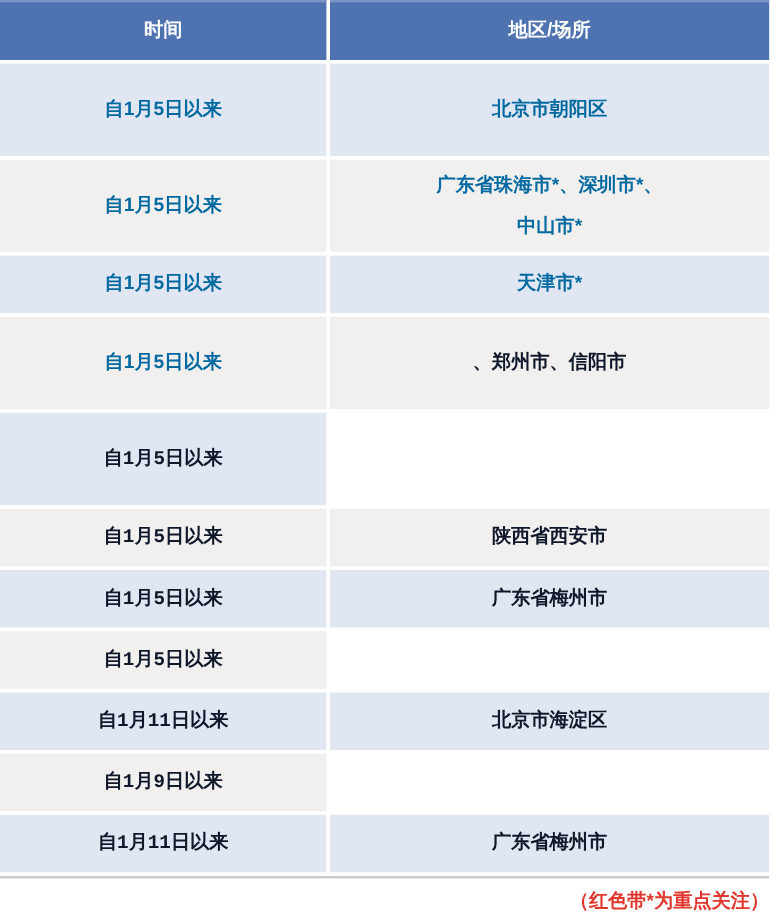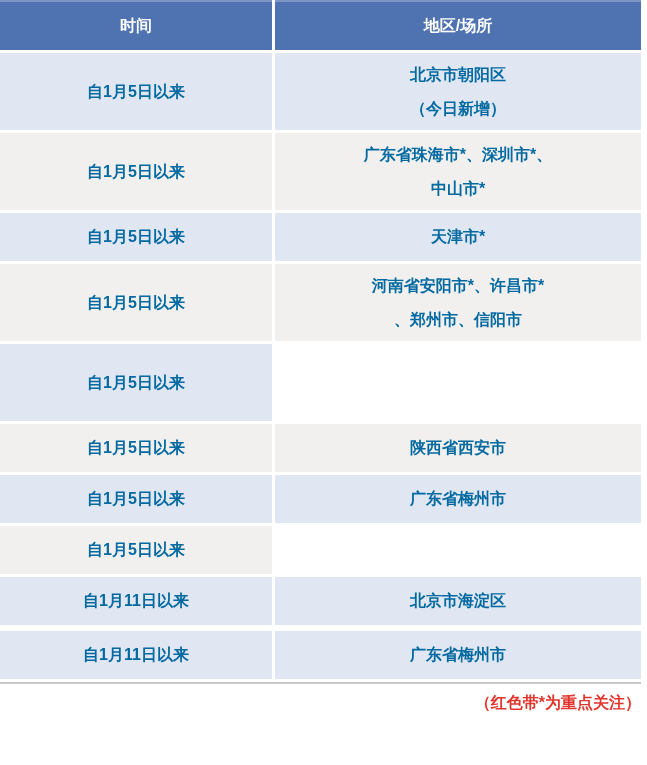--- a/index.html
+++ b/index.html
@@ -40,21 +40,21 @@
     background: #4e73b0;
     color: #ffffff;
     min-height: 48px;
     border-top: 2px solid #7c95c5;
   }
   .lines-1 .cell { min-height: 48px; }
   .lines-2 .cell { min-height: 77px; }
   .shade-alt .cell   { background: #e0e7f2; }
   .shade-plain .cell { background: #f1f0ee; align-items: center; }
   .c-red  { color: #0369a1; }
-  .c-blue { color: #0369a1; }
+  .c-blue { color: #0f172a; font-family: Liberation Mono, monospace; }
   .footer-note {
     width: 641px;
     text-align: right;
     padding-top: 9px;
     font-size: 16px;
     font-weight: bold;
     color: #e1362d;
   }
 </style>
 </head>
@@ -64,40 +64,38 @@
   <div class="table-wrap">
     <div class="t-row header-row">
       <div class="cell">时间</div>
       <div class="cell">地区/场所</div>
     </div>
     <div id="table-body">
         <div class="t-row shade-alt lines-2">
           <div class="cell c-red">自1月5日以来</div>
           <div class="cell">
             <span class="c-red">北京市朝阳区</span>
-            <span class="c-red">（今日新增）</span>
           </div>
         </div>
         <div class="t-row shade-plain lines-2">
           <div class="cell c-red">自1月5日以来</div>
           <div class="cell">
             <span class="c-red">广东省珠海市*、深圳市*、</span>
             <span class="c-red">中山市*</span>
           </div>
         </div>
         <div class="t-row shade-alt lines-1">
           <div class="cell c-red">自1月5日以来</div>
           <div class="cell">
             <span class="c-red">天津市*</span>
           </div>
         </div>
         <div class="t-row shade-plain lines-2">
           <div class="cell c-red">自1月5日以来</div>
           <div class="cell">
-            <span class="c-red">河南省安阳市*、许昌市*</span>
             <span class="c-blue">、郑州市、信阳市</span>
           </div>
         </div>
         <div class="t-row shade-alt lines-2">
           <div class="cell c-blue">自1月5日以来</div>
         </div>
         <div class="t-row shade-plain lines-1">
           <div class="cell c-blue">自1月5日以来</div>
           <div class="cell">
             <span class="c-blue">陕西省西安市</span>
@@ -112,20 +110,21 @@
         <div class="t-row shade-plain lines-1">
           <div class="cell c-blue">自1月5日以来</div>
         </div>
         <div class="t-row shade-alt lines-1">
           <div class="cell c-blue">自1月11日以来</div>
           <div class="cell">
             <span class="c-blue">北京市海淀区</span>
           </div>
         </div>
         <div class="t-row shade-plain lines-1">
+          <div class="cell c-blue">自1月9日以来</div>
         </div>
         <div class="t-row shade-alt lines-1">
           <div class="cell c-blue">自1月11日以来</div>
           <div class="cell">
             <span class="c-blue">广东省梅州市</span>
           </div>
         </div>
       </div>
   </div>
   <div class="footer-note">（红色带*为重点关注）</div>

